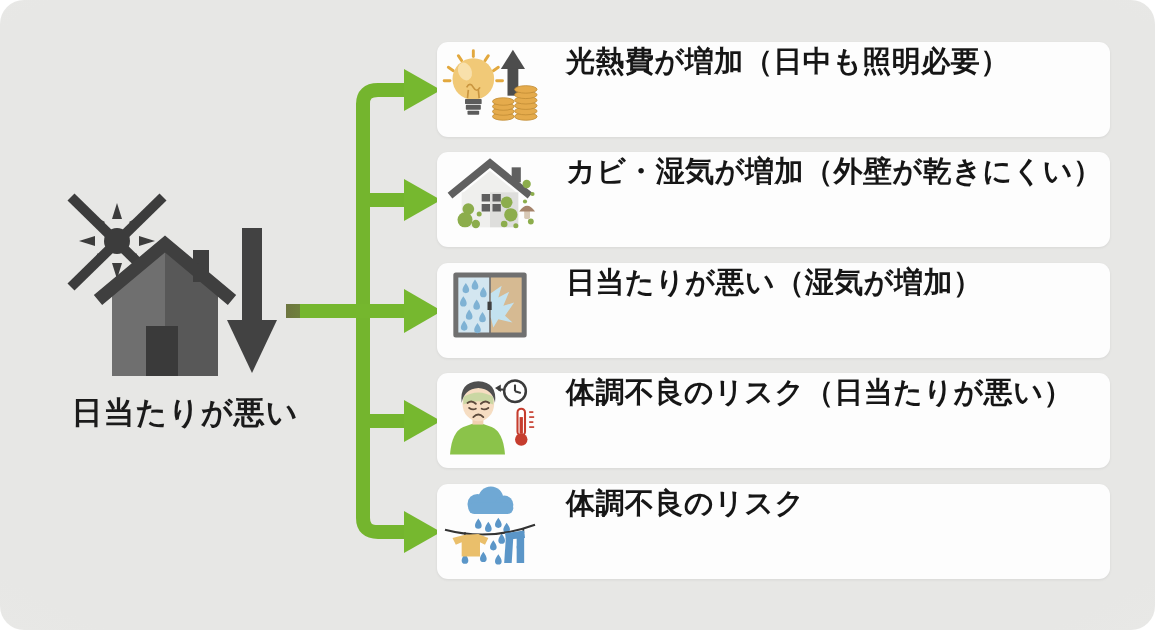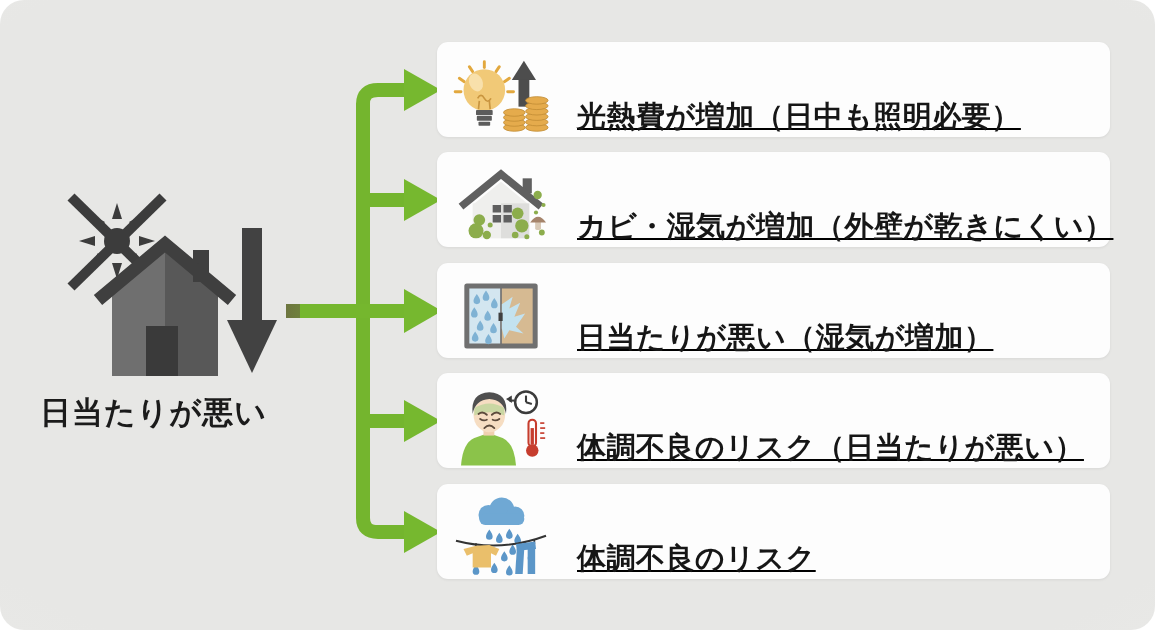--- a/index.html
+++ b/index.html
@@ -2,25 +2,25 @@
 <html><head>
 <meta charset="utf-8">
 <style>
   html,body{margin:0;padding:0;background:#ffffff;}
   .stage{position:relative;width:1155px;height:630px;background:#ffffff;overflow:hidden;
          font-family:"Liberation Sans","DejaVu Sans",sans-serif;}
   .canvas{position:absolute;inset:0;border-radius:24px;
           background:radial-gradient(120% 120% at 50% 48%, #e7e7e5 55%, #f1f1ef 100%);}
   .connector-svg{position:absolute;left:0;top:0;}
   .cause-figure{position:absolute;left:60px;top:188px;width:260px;height:205px;}
-  .cause-label{position:absolute;left:40px;top:392px;width:290px;text-align:left;
+  .cause-label{position:absolute;left:40px;top:392px;width:290px;text-align:center;
                font-size:31px;font-weight:800;color:#1b1b1b;letter-spacing:1px;}
   .card{position:absolute;left:437px;width:673px;height:95px;background:#fdfdfd;
         border-radius:11px;box-shadow:0 1px 3px rgba(0,0,0,0.07);
-        display:flex;align-items:flex-end;padding-left:12px;box-sizing:border-box;text-decoration:underline;}
+        display:flex;align-items:flex-start;padding-left:1px;box-sizing:border-box;}
   .icon-box{width:104px;height:84px;display:flex;align-items:center;justify-content:center;flex:0 0 auto;}
   .card-label{margin-left:24px;font-size:29px;font-weight:800;color:#161616;
               letter-spacing:0.5px;white-space:nowrap;}
 </style>
 </head>
 <body>
 
 <div class="stage">
   <div class="canvas"></div>
 

